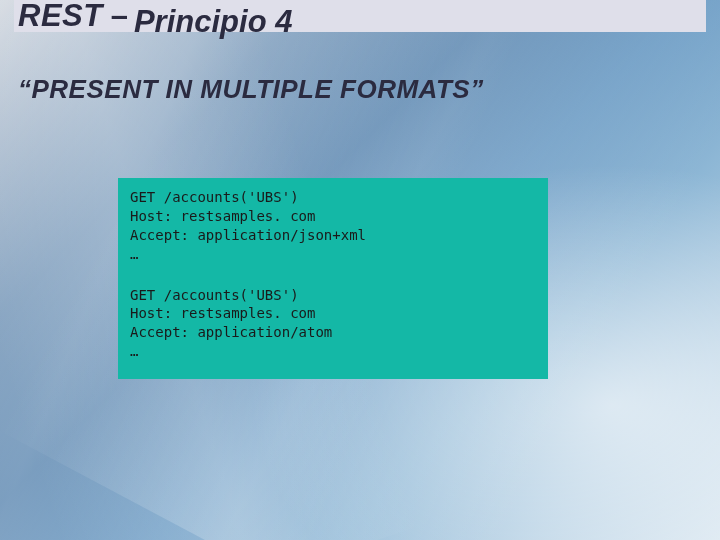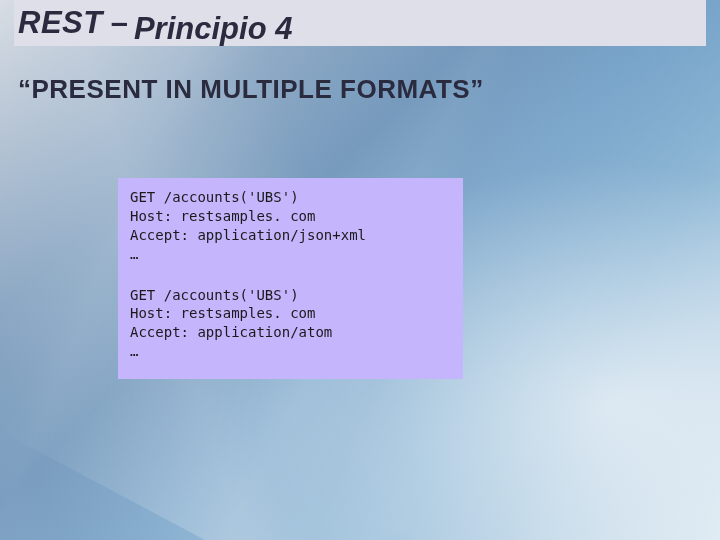--- a/index.html
+++ b/index.html
@@ -28,21 +28,21 @@
   .beam3 {
     left: -50px; top: -250px; width: 350px; height: 850px;
     background: linear-gradient(to right, rgba(255,255,255,0) 0%, rgba(255,255,255,0.15) 50%, rgba(255,255,255,0) 100%);
     transform: rotate(-18deg);
   }
   .title-bar {
     position: absolute;
     left: 14px;
     right: 14px;
     top: 0;
-    height: 46px;
+    height: 32px;
     background: #dfdfea;
     display: flex;
     align-items: center;
     padding-left: 4px;
   }
   .title-bar .rest {
     font-family: "Segoe UI", Tahoma, sans-serif;
     font-weight: bold;
     font-style: italic;
     font-size: 31px;
@@ -63,30 +63,31 @@
     font-size: 31px;
     color: #2b2b40;
     margin-top: 12px;
   }
   .subtitle {
     position: absolute;
     left: 18px;
     top: 74px;
     font-family: "Segoe UI", Tahoma, sans-serif;
     font-weight: bold;
+    font-style: italic;
     font-size: 26px;
     color: #2b2b40;
     letter-spacing: 0.5px;
   }
   .code-box {
     position: absolute;
     left: 118px;
     top: 178px;
-    width: 345px;
-    background: #c4b5fd;
+    width: 430px;
+    background: #14b8a6;
     padding: 10px 12px 18px 12px;
     font-family: "Lucida Console", Consolas, monospace;
     font-size: 14px;
     line-height: 1.35;
     color: #1a1a1a;
   }
   .code-box .block { margin-bottom: 22px; }
   .code-box .block:last-child { margin-bottom: 0; }
   .code-box .line { white-space: pre; }
 </style>

